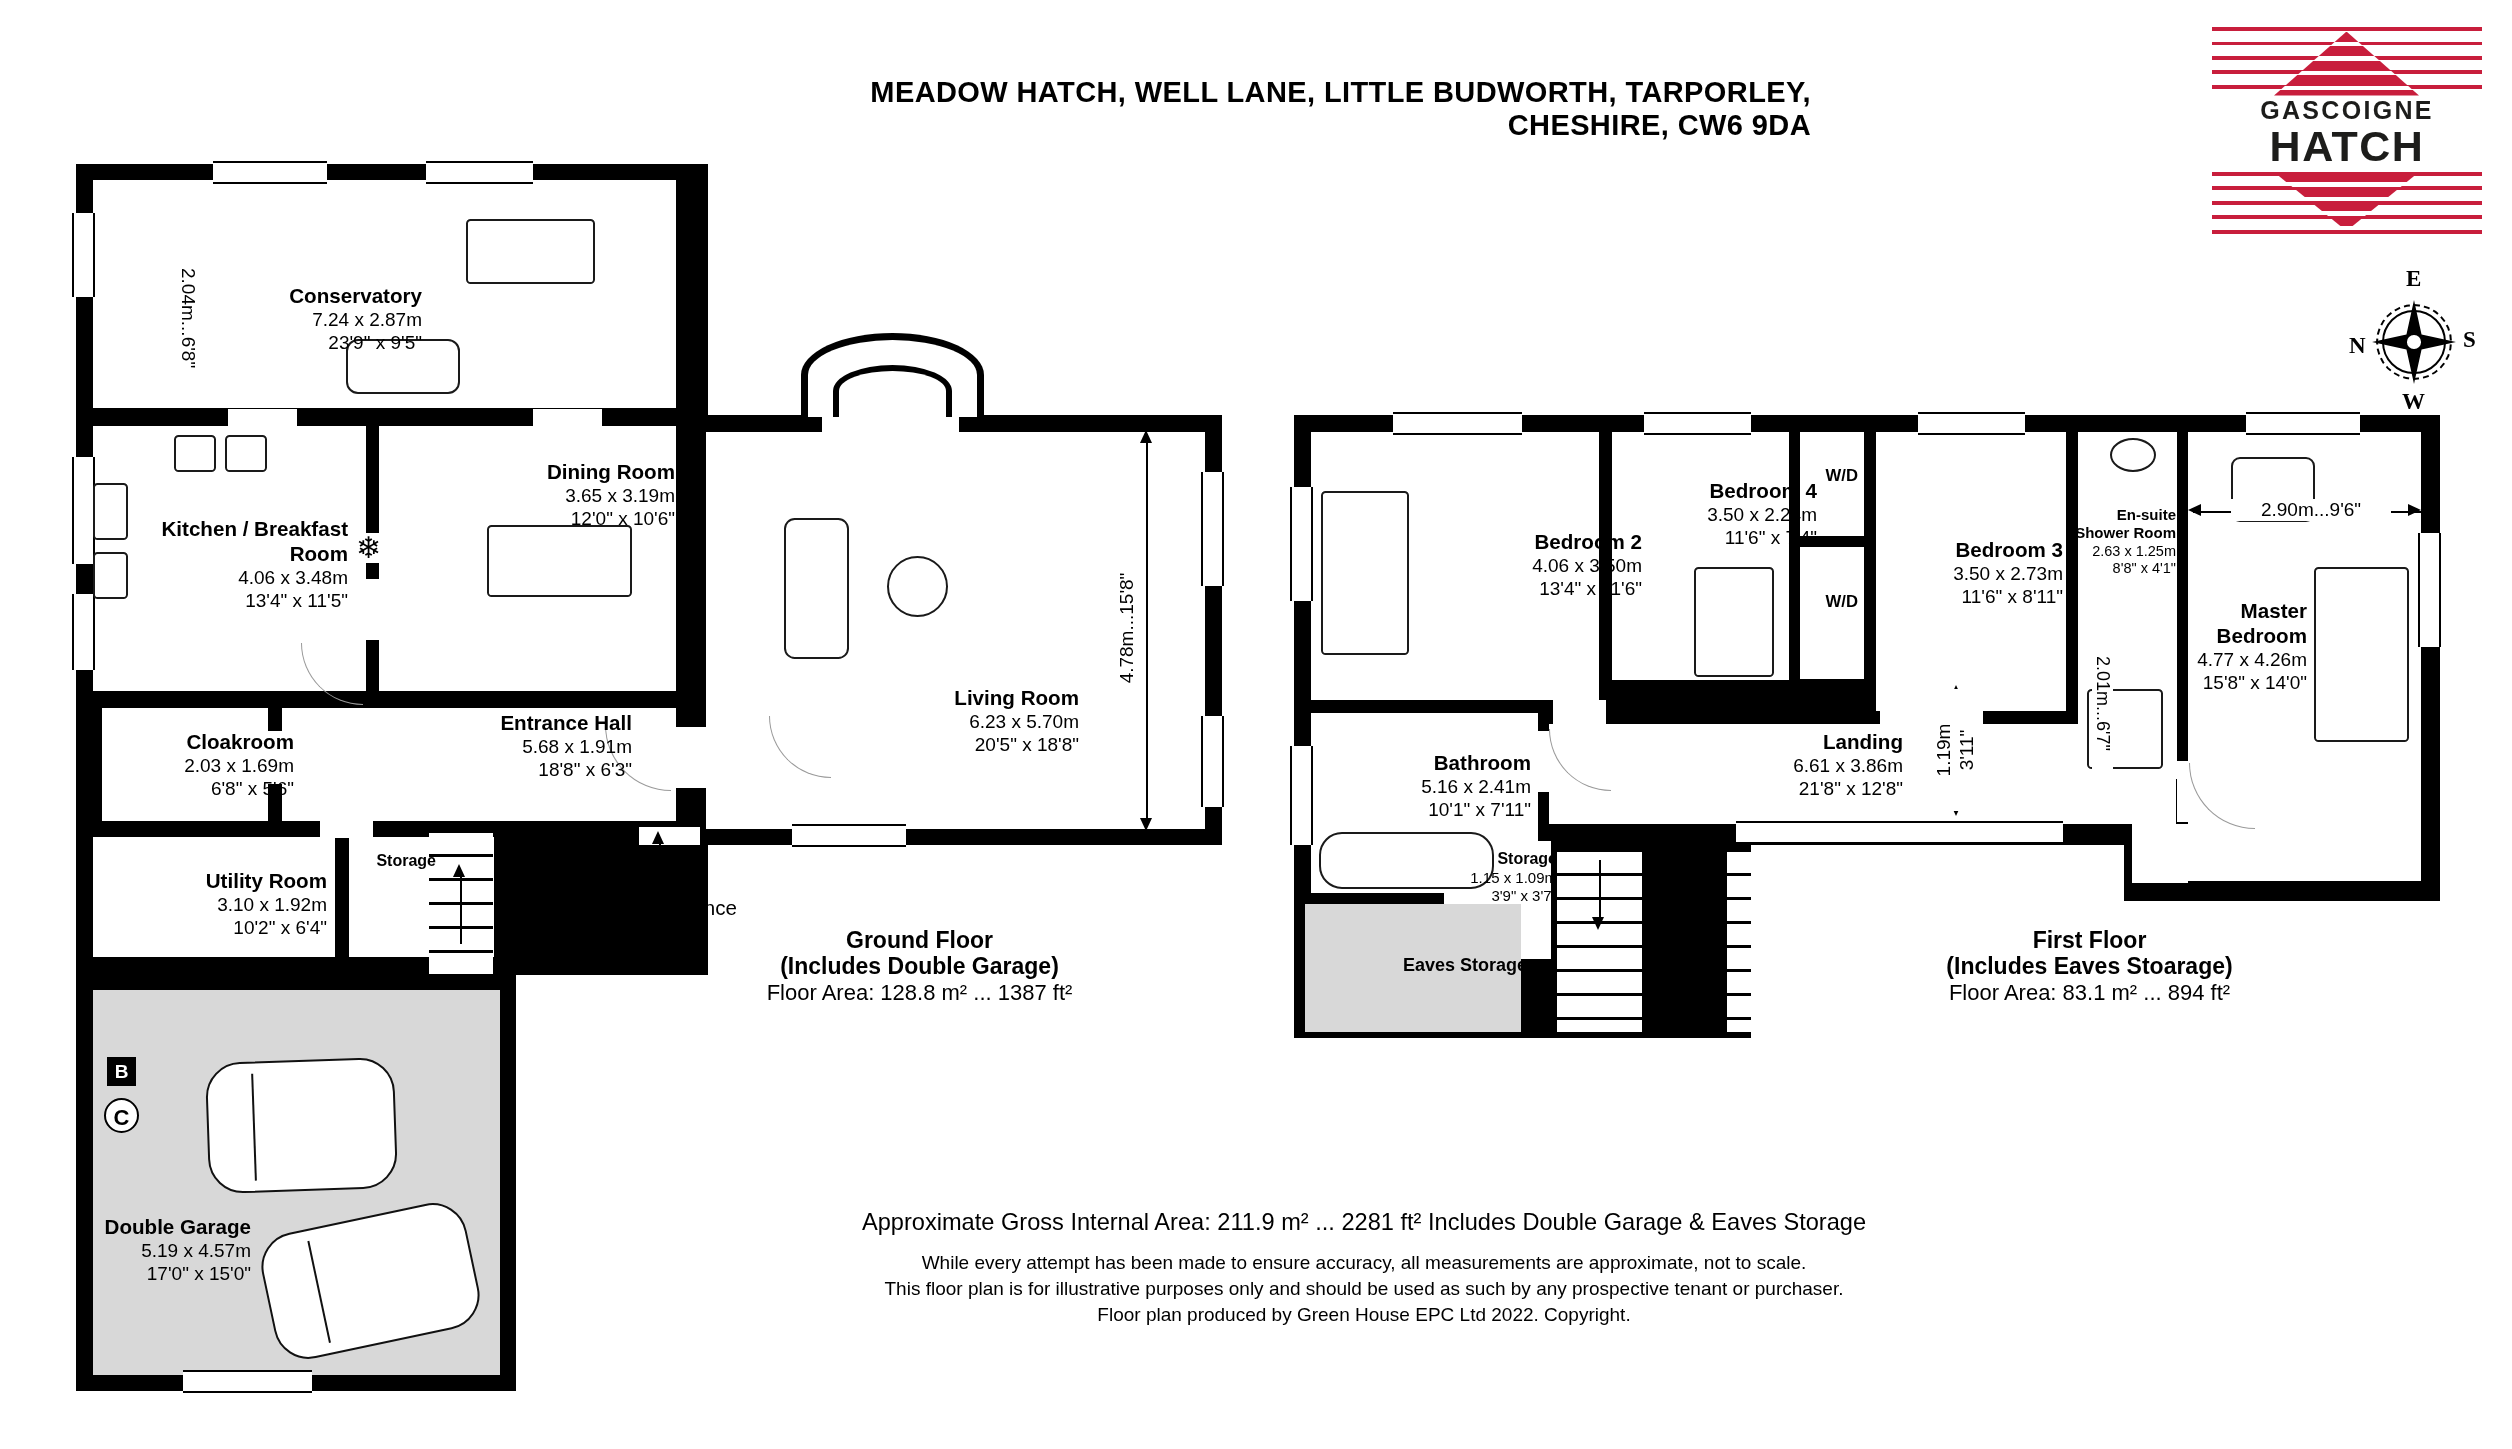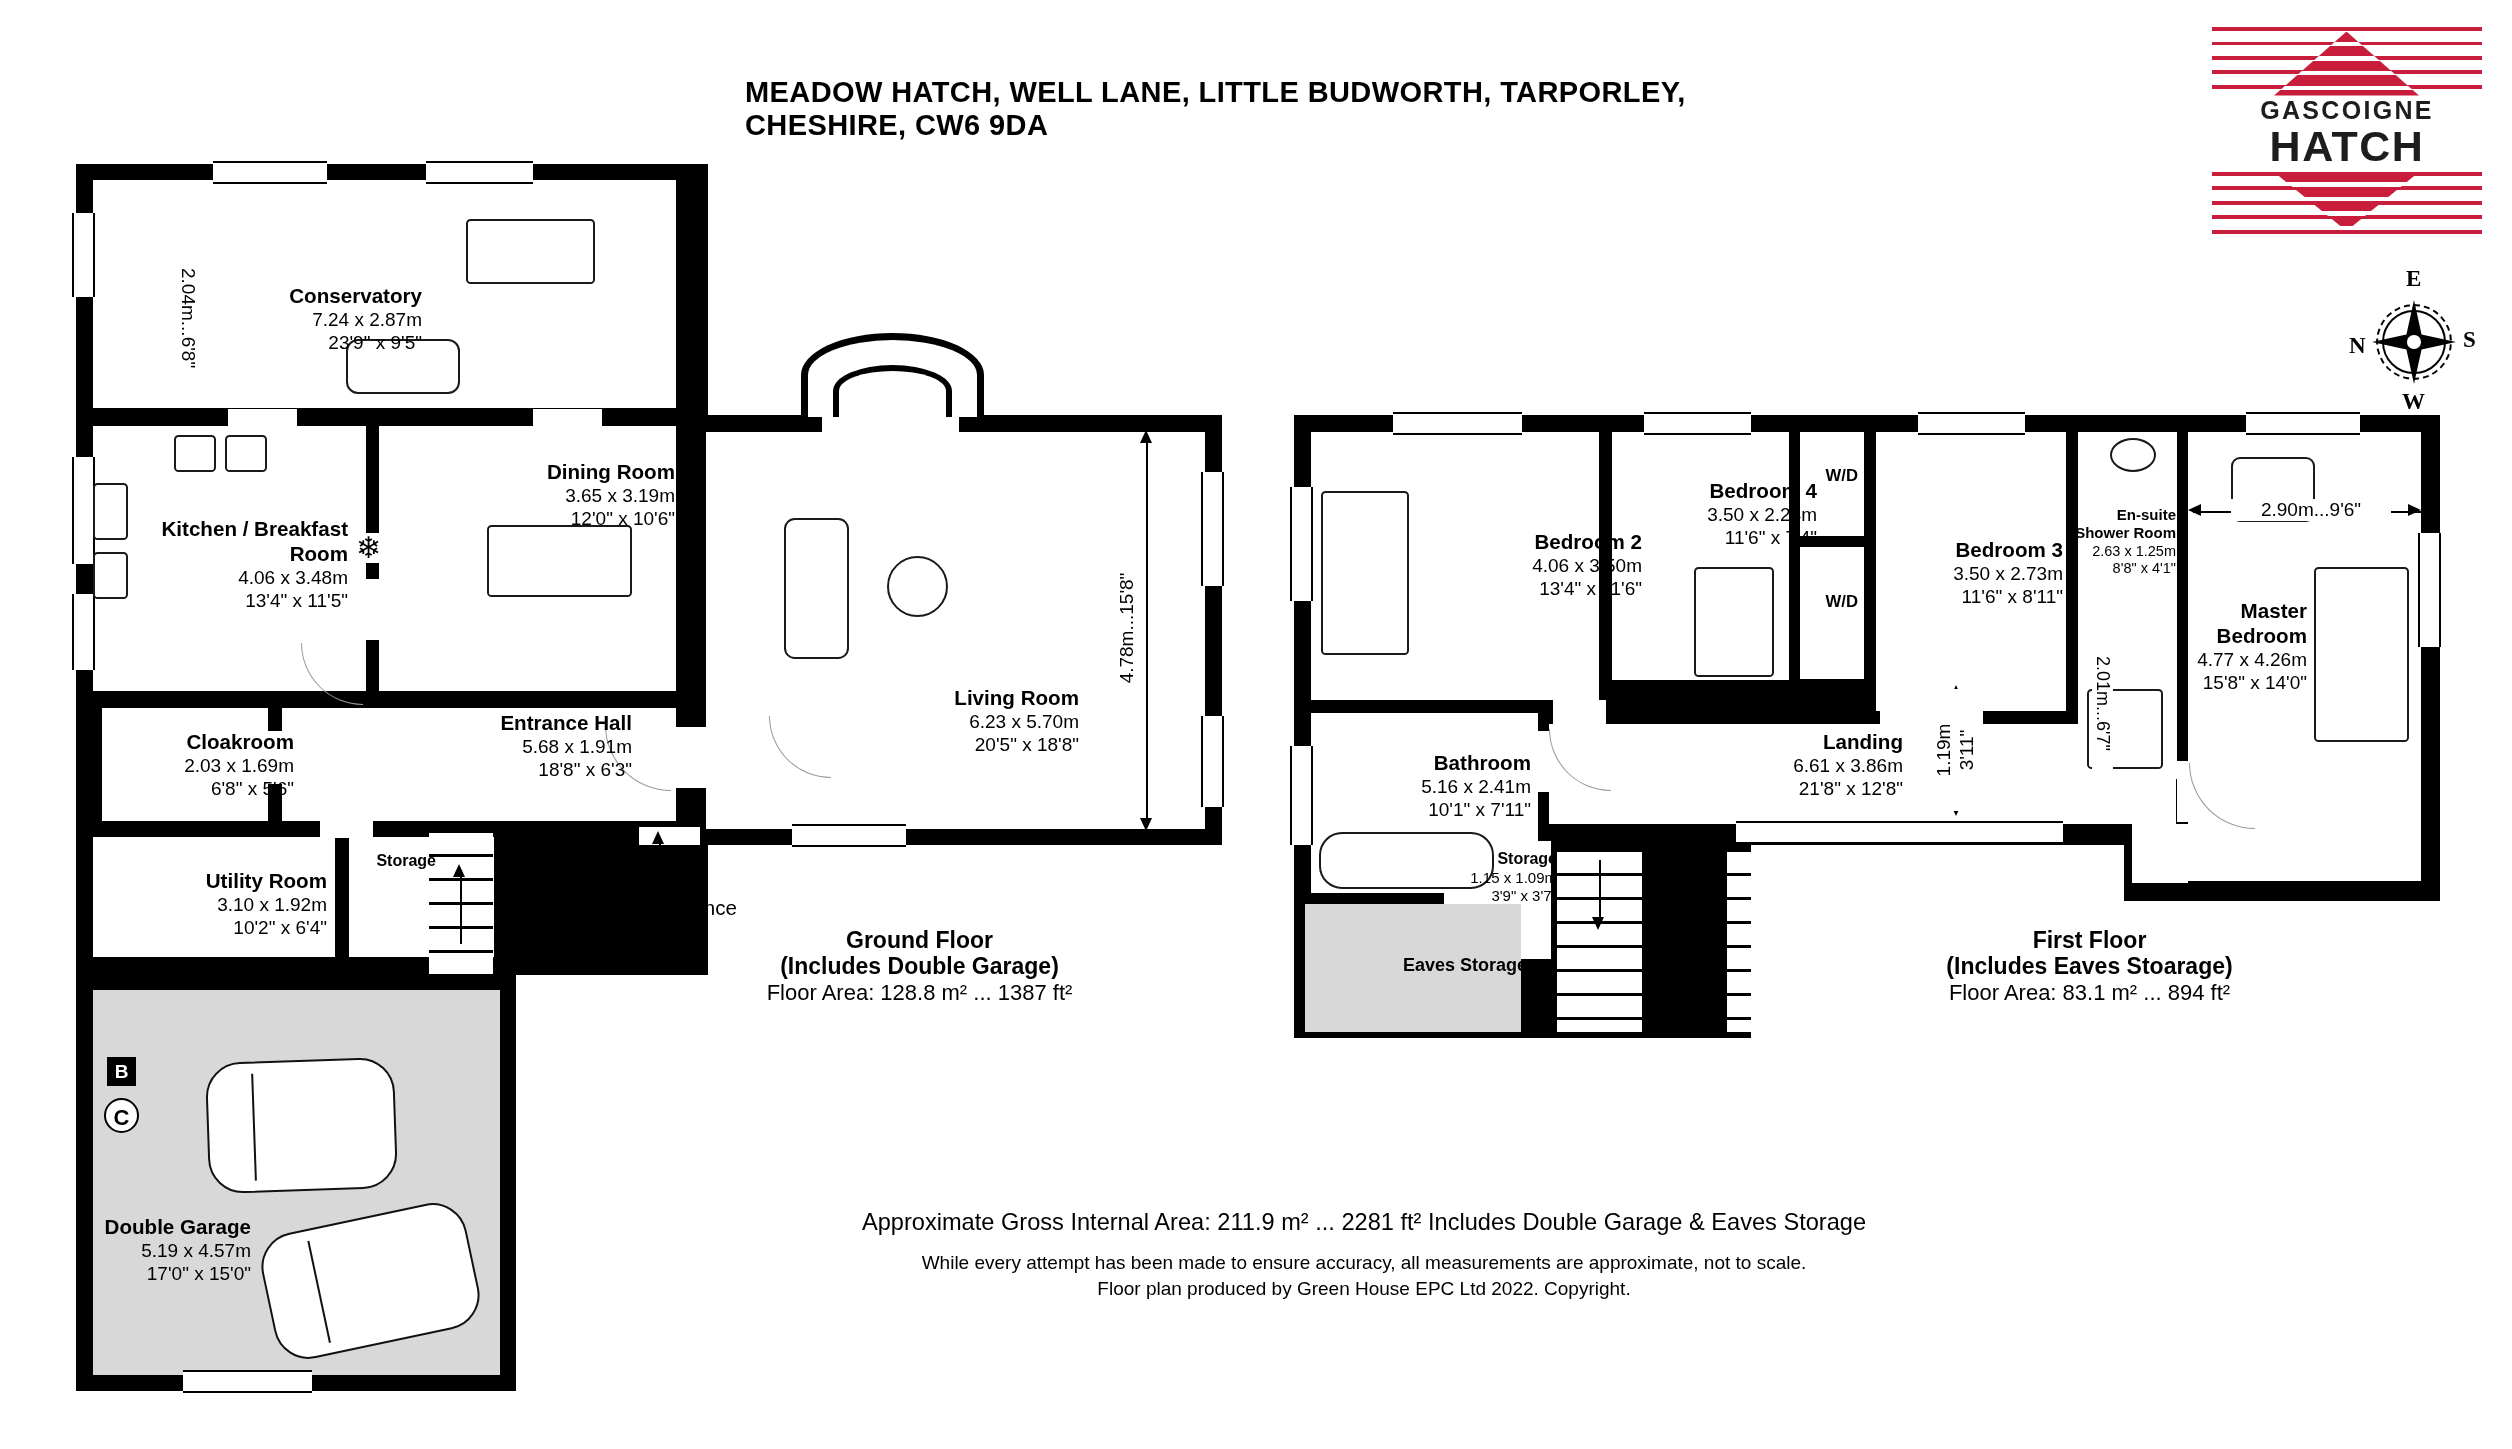--- a/index.html
+++ b/index.html
@@ -25,21 +25,21 @@
   .td{border-left:6.9px solid transparent;border-right:6.9px solid transparent;border-top:13px solid #000;}
   .tl{border-top:6.9px solid transparent;border-bottom:6.9px solid transparent;border-right:13px solid #000;}
   .tr{border-top:6.9px solid transparent;border-bottom:6.9px solid transparent;border-left:13px solid #000;}
   .wh{position:absolute;height:23px;background:#fff;border-top:2.3px solid #000;border-bottom:2.3px solid #000;box-sizing:border-box;z-index:20;}
   .wv{position:absolute;width:23px;background:#fff;border-left:2.3px solid #000;border-right:2.3px solid #000;box-sizing:border-box;z-index:20;}
   .arc{position:absolute;border-left:1.5px solid #999;border-bottom:1.5px solid #999;border-bottom-left-radius:100%;z-index:22;}
   .furn{position:absolute;background:#fff;border:2.3px solid #1a1a1a;border-radius:4.6px;box-sizing:border-box;z-index:21;}
   .car{position:absolute;background:#fff;border:2.3px solid #111;border-radius:35px;box-sizing:border-box;z-index:21;}
   .car .ws{position:absolute;left:24%;top:8%;bottom:8%;width:0;border-left:2.3px solid #111;}
   .stair{position:absolute;background:repeating-linear-gradient(to bottom,#000 0 3px,#fff 3px 24px);z-index:21;}
-  .title{position:absolute;font-weight:bold;font-size:29px;text-align:left;letter-spacing:0.4px;}
+  .title{position:absolute;font-weight:bold;font-size:29px;text-align:right;letter-spacing:0.4px;}
   .summary{position:absolute;text-align:center;line-height:1.15;z-index:30;}
   .summary .t,.summary .s{font-weight:bold;font-size:23px;}
   .summary .a{font-size:22px;}
   .footer{position:absolute;text-align:center;z-index:30;}
   .footer .f1{font-size:23.6px;margin-bottom:13.7px;}
   .footer .fs{font-size:19px;line-height:1.38;}
   
   .logo{position:absolute;left:2212px;top:27px;width:270px;height:207px;
         background:repeating-linear-gradient(180deg,#c81e3c 0 3.8px,#fff 3.8px 14.5px);z-index:40;}
   .logo .triu{position:absolute;left:62px;top:4.6px;width:145px;height:64px;
@@ -334,17 +334,18 @@
 
   <div class="summary" style="left:1899px;top:927px;width:381px;">
     <div class="t">First Floor</div>
     <div class="s">(Includes Eaves Stoarage)</div>
     <div class="a">Floor Area: 83.1 m² ... 894 ft²</div>
   </div>
 
   <div class="footer" style="left:831px;top:1209px;width:1066px;">
     <div class="f1">Approximate Gross Internal Area: 211.9 m² ... 2281 ft² Includes Double Garage &amp; Eaves Storage</div>
     <div class="fs">While every attempt has been made to ensure accuracy, all measurements are approximate, not to scale.</div>
+    <div class="fs">This floor plan is for illustrative purposes only and should be used as such by any prospective tenant or purchaser.</div>
     <div class="fs">Floor plan produced by Green House EPC Ltd 2022. Copyright.</div>
   </div>
 
 </div>
 
 
 </body></html>

